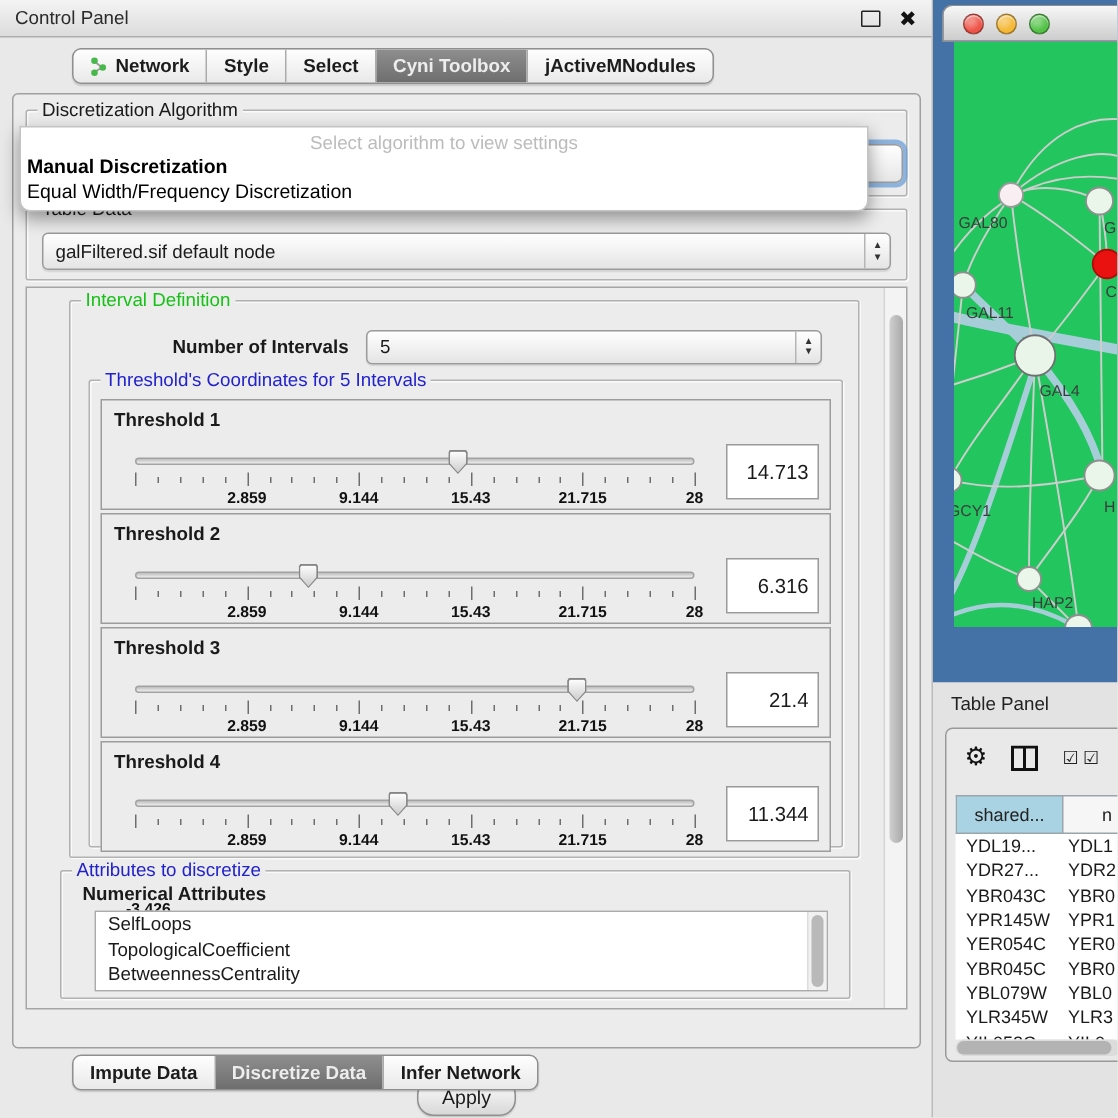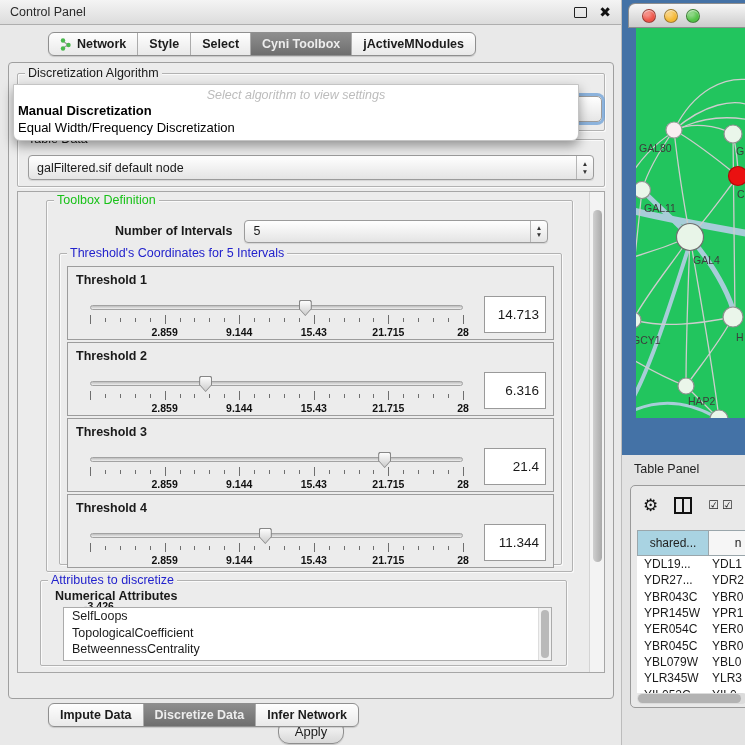--- a/index.html
+++ b/index.html
@@ -31,21 +31,21 @@
   .groupbox { position:absolute; border:1px solid #b2b2b2; border-radius:2px; box-shadow:inset 1px 1px 0 rgba(255,255,255,.75), 1px 1px 0 rgba(255,255,255,.75); }
   .group-title { position:absolute; top:-8px; left:7px; background:#ececec; padding:0 3px; font-size:12.5px; }
   .group-title.green { color:#17c117; }
   .group-title.blue  { color:#2222cc; }
 
   .algo-group { left:8px; top:10px; width:588px; height:58px; }
   .algo-combo { position:absolute; left:12px; top:22px; width:572px; height:26px; border-radius:5px; border:1px solid #9b9b9b; background:linear-gradient(#ffffff,#e6e6e6); box-shadow:0 0 0 3px rgba(100,155,215,.70); }
 
   
   .popup { position:absolute; left:4px; top:21px; width:566px; height:57px; background:#fff; border:1px solid #c4c4c4; border-radius:0 0 7px 7px; box-shadow:0 5px 12px rgba(0,0,0,.38); z-index:20; }
-  .popup-hint { text-align:center; color:#bcbcbc; font-size:12.5px; margin-top:3px;font-style:italic; }
+  .popup-hint { text-align:center; color:#bcbcbc; font-size:12.5px; margin-top:3px; }
   .popup-opt { font-size:13px; padding:1px 4px; color:#000; }
   .popup-opt.bold { font-weight:bold; }
 
   .tabledata-group { left:8px; top:76px; width:588px; height:48px; }
 
   
   .combo { position:relative; border:1px solid #9b9b9b; border-radius:4px; background:linear-gradient(#ffffff,#e4e4e4); display:flex; align-items:center; padding:0 22px 0 8px; font-size:12.5px; box-shadow:0 1px 1px rgba(0,0,0,.1); cursor:pointer; }
   .combo .stepper { position:absolute; right:0; top:0; bottom:0; width:17px; border-left:1px solid #b5b5b5; display:flex; flex-direction:column; align-items:center; justify-content:center; font-size:6.5px; color:#333; line-height:1.15; }
 
   .scroll-outer { position:absolute; left:8px; top:128px; width:588px; height:482px; border:1px solid #a6a6a6; background:#ececec; overflow:hidden; }
@@ -174,21 +174,21 @@
             <span>▲</span>
             <span>▼</span>
           </span>
       </div>
     </div>
 
     <div class="scroll-outer">
       <div class="viewport">
 
         <div class="groupbox interval-group">
-          <span class="group-title green">Toolbox Definition</span>
+          <span class="group-title green">Interval Definition</span>
           <div class="num-row">
             <span class="num-label">Number of Intervals</span>
             <div class="combo num-combo">
               <span>5</span>
               <span class="stepper">
                   <span>▲</span>
                   <span>▼</span>
                 </span>
             </div>
           </div>

